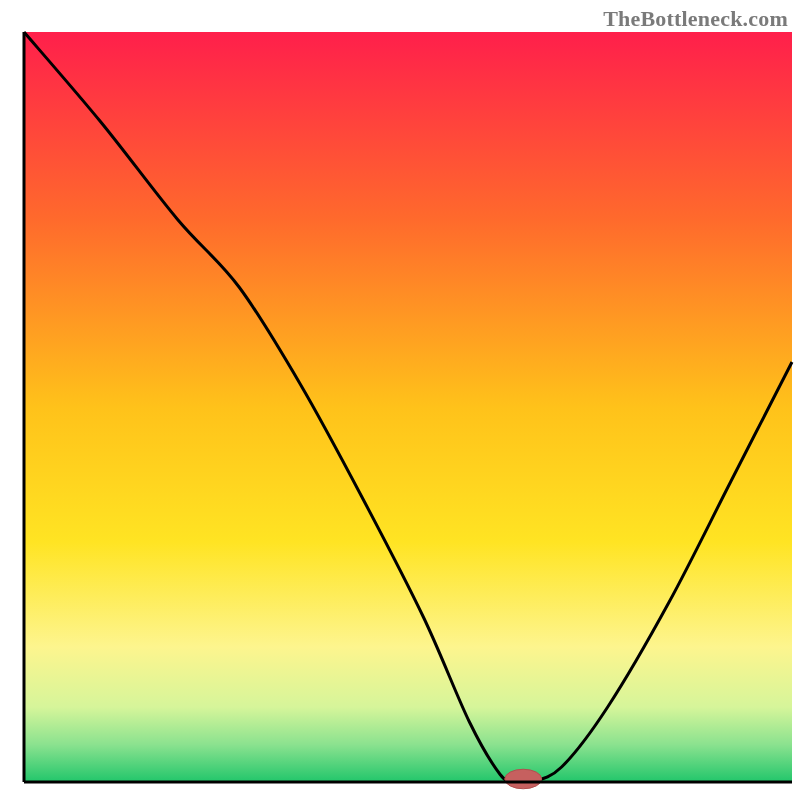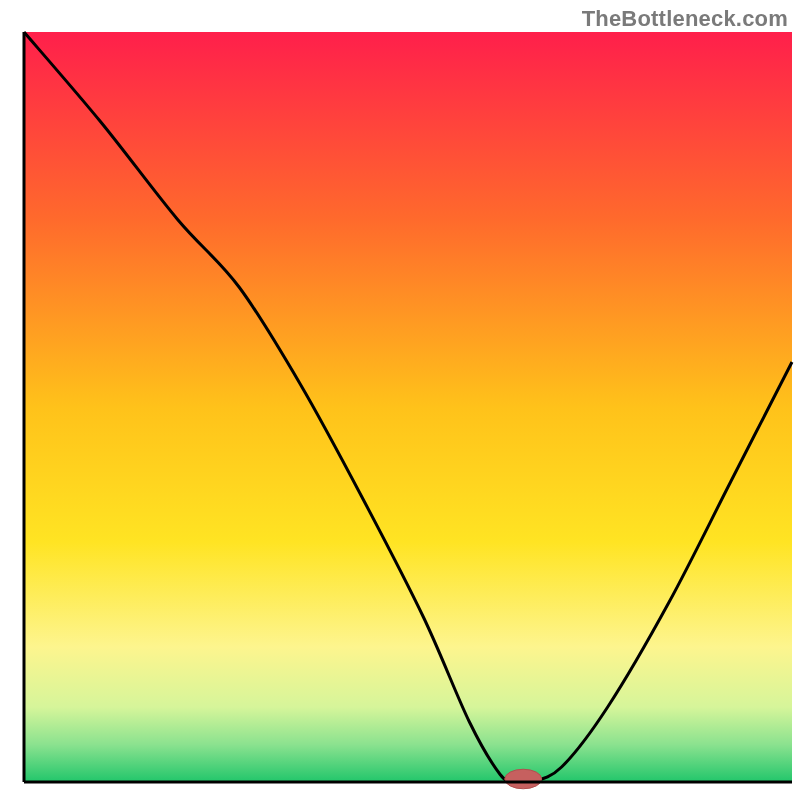--- a/index.html
+++ b/index.html
@@ -7,20 +7,21 @@
     padding: 0;
     width: 800px;
     height: 800px;
     background: #ffffff;
     font-family: Arial, Helvetica, sans-serif;
   }
   .container {
     position: relative;
     width: 800px;
     height: 792px;
+    font-family: Liberation Serif, serif;
   }
   .watermark {
     position: absolute;
     top: 6px;
     right: 12px;
     font-size: 22px;
     font-weight: bold;
     color: #7a7a7a;
     letter-spacing: 0.2px;
   }

